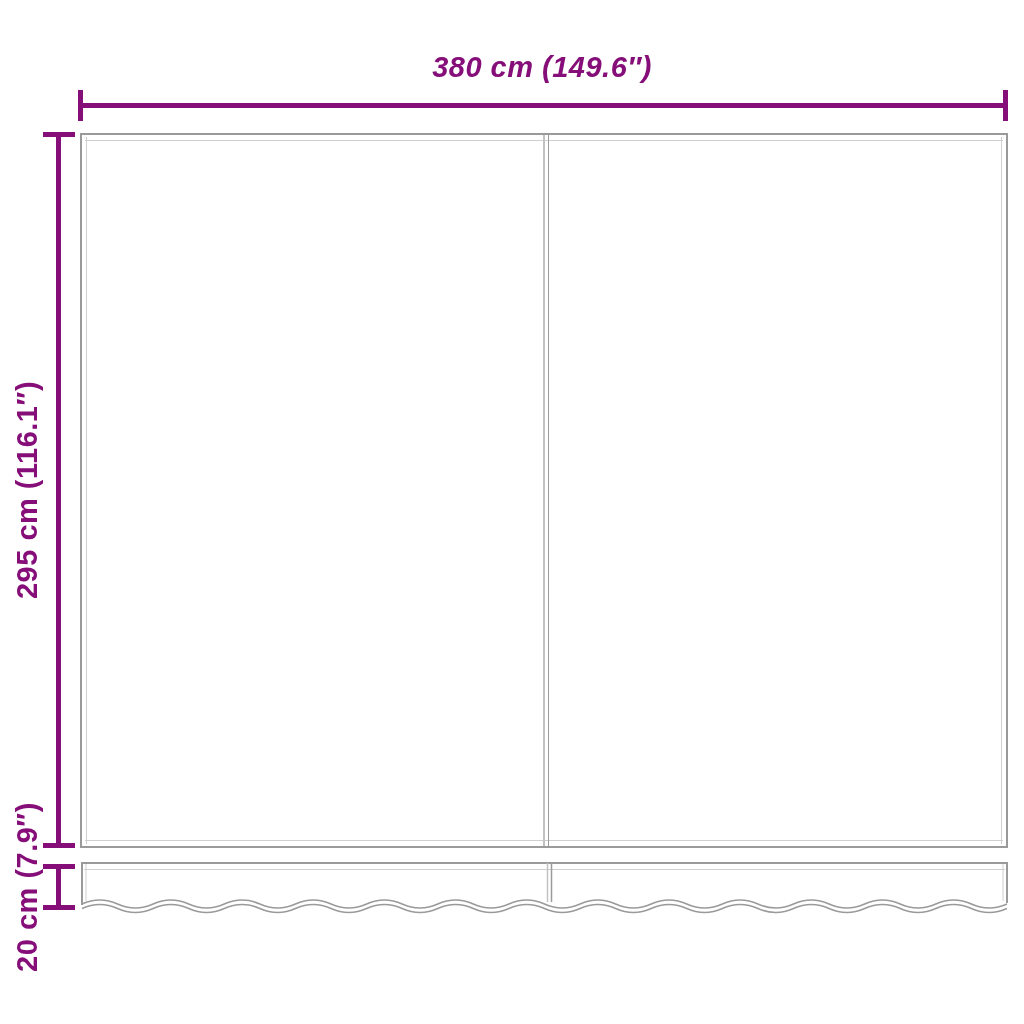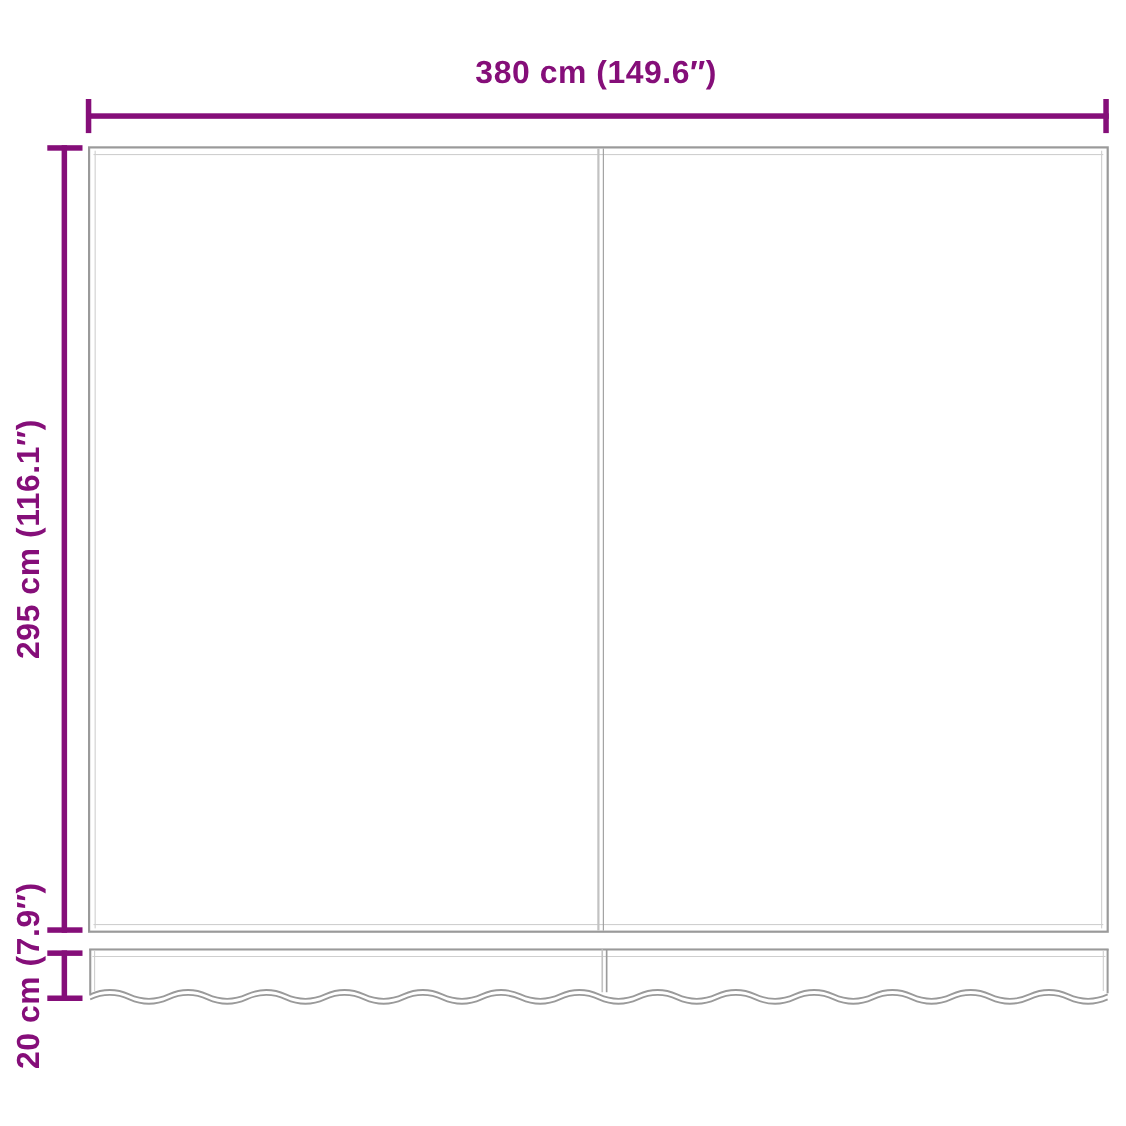--- a/index.html
+++ b/index.html
@@ -17,21 +17,21 @@
   }
   
   .dim-label {
     position: absolute;
     color: var(--dim, #850E79);
     font-size: 29px;
     font-weight: bold;
     white-space: nowrap;
     letter-spacing: 0.5px;
   }
-  .dim-label.horiz { transform: translate(-50%, -50%); }
+  .dim-label.horiz { transform: translate(-50%, -50%); font-style: italic; }
   .dim-label.vert  { transform: translate(-50%, -50%) rotate(-90deg); }
   .dim-hline {
     position: absolute;
     background: var(--dim, #850E79);
     height: 5px;
   }
   .dim-vline {
     position: absolute;
     background: var(--dim, #850E79);
     width: 5px;

